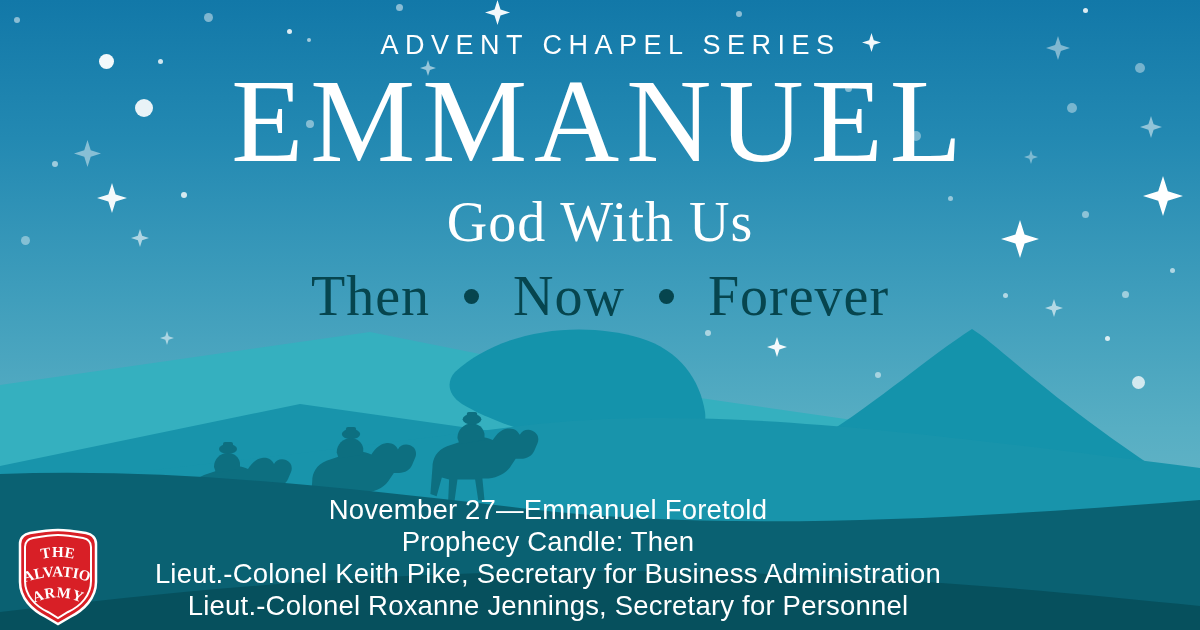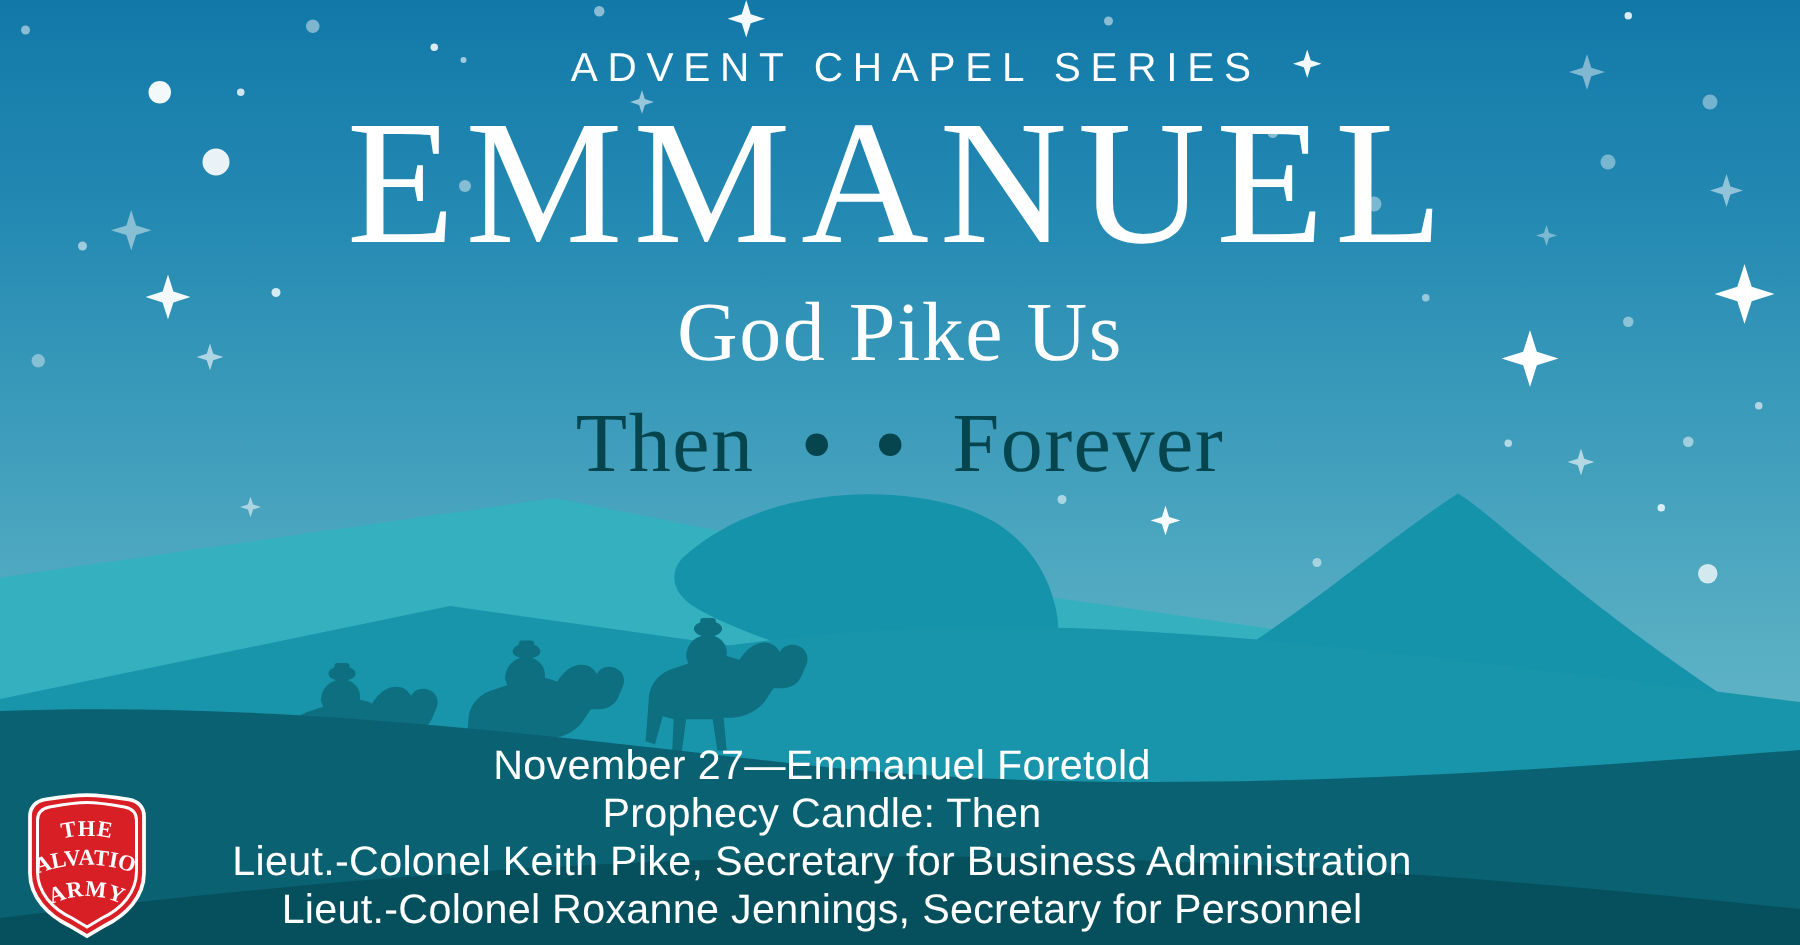--- a/index.html
+++ b/index.html
@@ -207,25 +207,26 @@
 
     <path d="M0,474 C170,468 330,486 520,508 C720,532 950,520 1200,500
              L1200,630 L0,630 Z" fill="#0a6172"></path>
 
     <path d="M0,612 C200,588 430,566 700,572 C900,576 1060,592 1200,606
              L1200,630 L0,630 Z" fill="#06505d"></path>
   </svg>
 
   <div class="kicker">ADVENT CHAPEL SERIES</div>
   <h1 class="title">EMMANUEL</h1>
-  <div class="subtitle">God Pike Us</div>
+  <div class="subtitle">God With Us</div>
 
   <div class="tagline">
     <span class="word">Then</span>
     <span class="dot"></span>
+    <span class="word">Now</span>
     <span class="dot"></span>
     <span class="word">Forever</span>
   </div>
 
   <div class="details">
     <span class="line">November 27—Emmanuel Foretold</span>
     <span class="line">Prophecy Candle: Then</span>
     <span class="line">Lieut.-Colonel Keith Pike, Secretary for Business Administration</span>
     <span class="line">Lieut.-Colonel Roxanne Jennings, Secretary for Personnel</span>
   </div>

